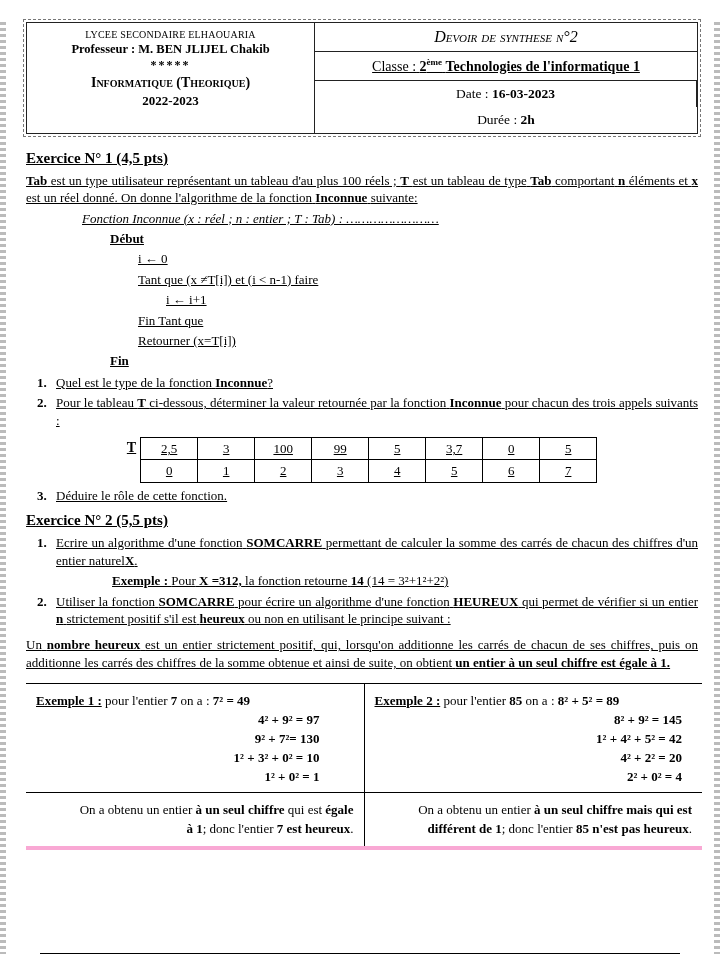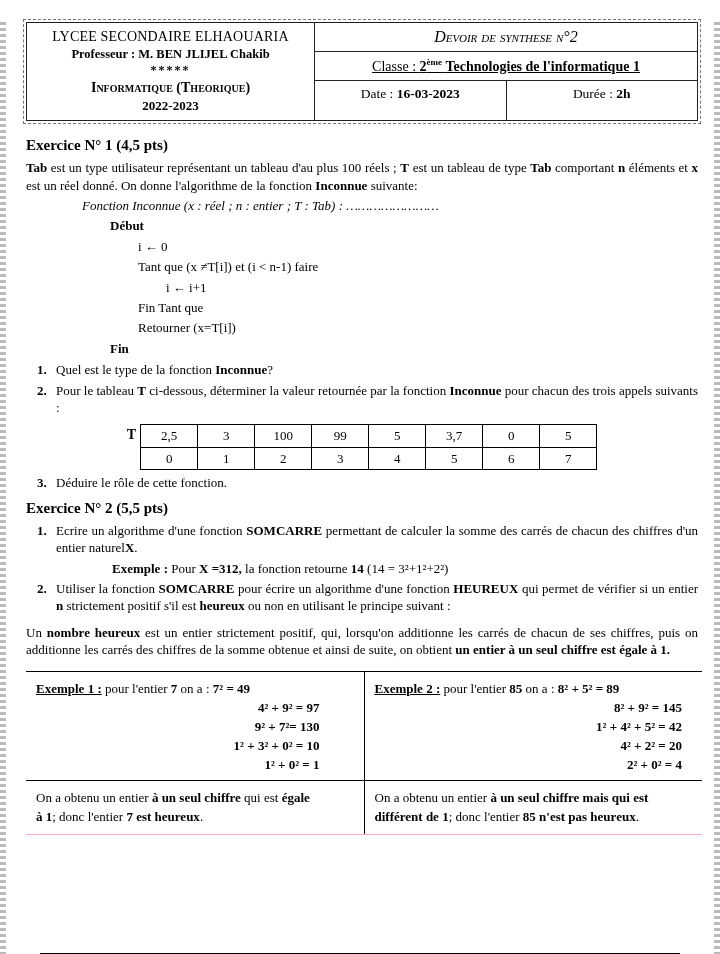--- a/index.html
+++ b/index.html
@@ -53,21 +53,21 @@
     flex: 1;
   }
   .hr-split > div {
     flex: 1;
     text-align: center;
     padding: 5px 4px;
   }
   .hr-split > div:first-child { border-right: 1px solid #222; }
   .school {
     font-variant: small-caps;
-    font-size: 14px;
+    font-size: 10px;
     letter-spacing: .2px;
   }
   .prof { font-weight: bold; font-size: 12.5px; margin-top: 2px;}
   .stars { font-weight: bold; font-size: 12px; letter-spacing: 2px; margin-top:1px;}
   .subject {
     font-variant: small-caps;
     font-weight: bold;
     font-size: 14px;
     margin-top: 2px;
   }
@@ -75,27 +75,28 @@
   .devoir {
     font-family: "Liberation Serif", serif;
     font-style: italic;
     font-weight: normal;
     font-variant: small-caps;
     font-size: 16px;
   }
   .classe { font-size: 14px; text-decoration: underline; }
   .classe b { font-weight: bold; }
   sup.ime { font-size: 9px; vertical-align: super; font-weight: bold;}
-  .datedur { font-size: 13.5px; }
+  .datedur { font-size: 13.5px; flex-direction: column; }
 
   
   .content {
     margin: 14px 22px 0 26px;
     text-align: justify;
     line-height: 1.34;
+    text-decoration: underline;
   }
   .ex-title {
     font-weight: bold;
     font-size: 15px;
     margin: 6px 0 4px 0;
   }
   p { margin: 3px 0; }
   .indent-1 { margin-left: 56px; }
   .indent-2 { margin-left: 84px; }
   .indent-3 { margin-left: 112px; }
@@ -151,39 +152,40 @@
     padding: 0;
   }
 
   
   .para-block { margin-top: 9px; }
 
   
   .ex-box {
     margin: 12px 18px 0 26px;
     border-top: 1px solid #000;
-    border-bottom: 1px solid #f9a8d4;
+    border-bottom: 4px solid #f9a8d4;
   }
   .ex-box-inner {
     display: flex;
   }
   .ex-col {
     flex: 1;
     padding: 6px 10px 4px 10px;
     box-sizing: border-box;
   }
   .ex-col.left { border-right: 1px solid #000; }
   .ex-head { text-decoration: underline; font-weight: bold; }
   .calc { text-align: right; padding-right: 34px; font-weight: bold; }
   .calc.r2 { padding-right: 10px; }
   .concl {
     padding: 6px 10px 6px 10px;
   }
   .ex-sep {
     border-top: 1px solid #000;
+    text-align: right;
   }
   sup { font-size: 9px; vertical-align: super; }
   .footer-rule {
     position: absolute;
     left: 40px; right: 40px;
     bottom: 22px;
     border-top: 1px solid #000;
   }
   .edge {
     position: absolute;

